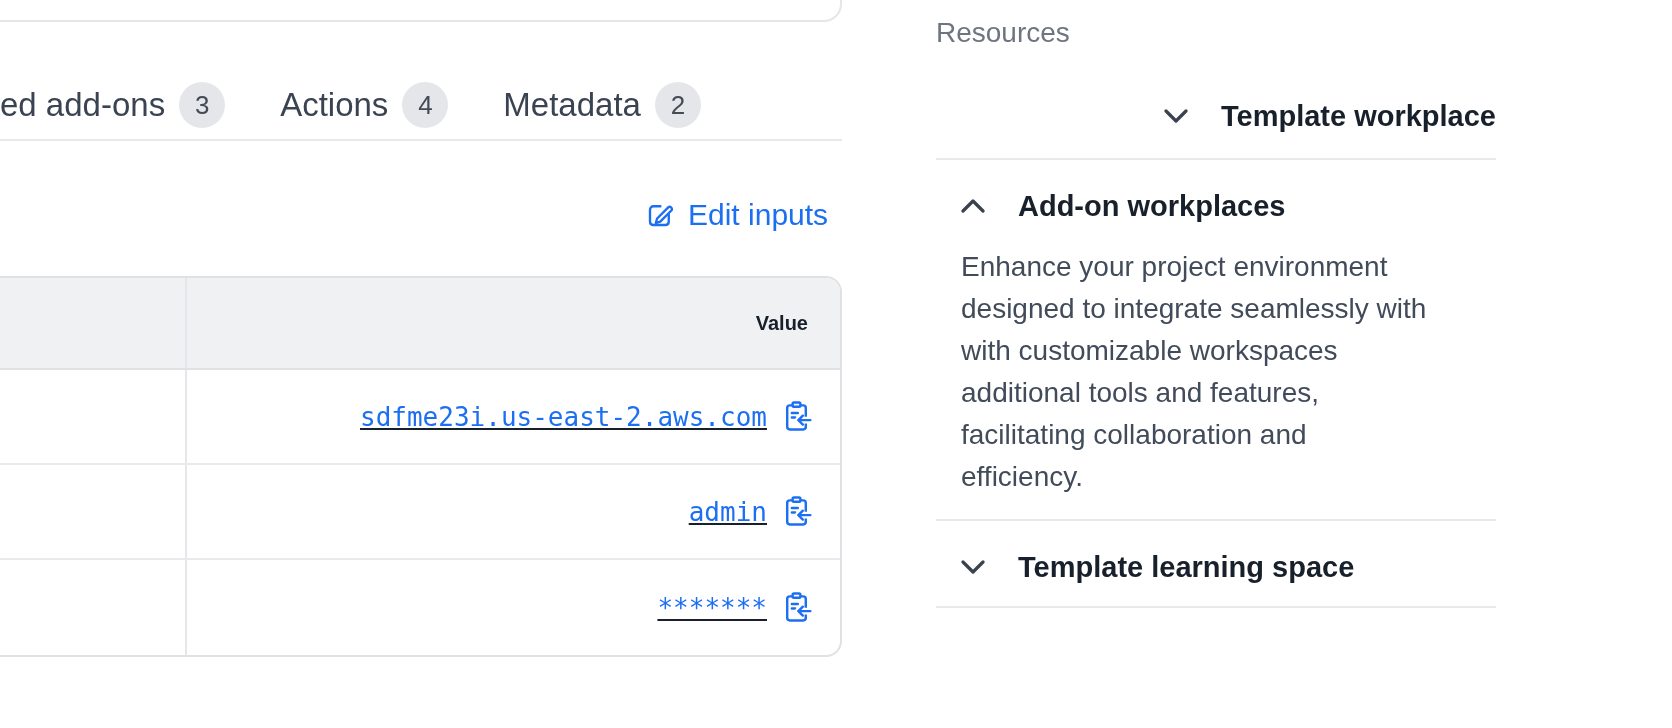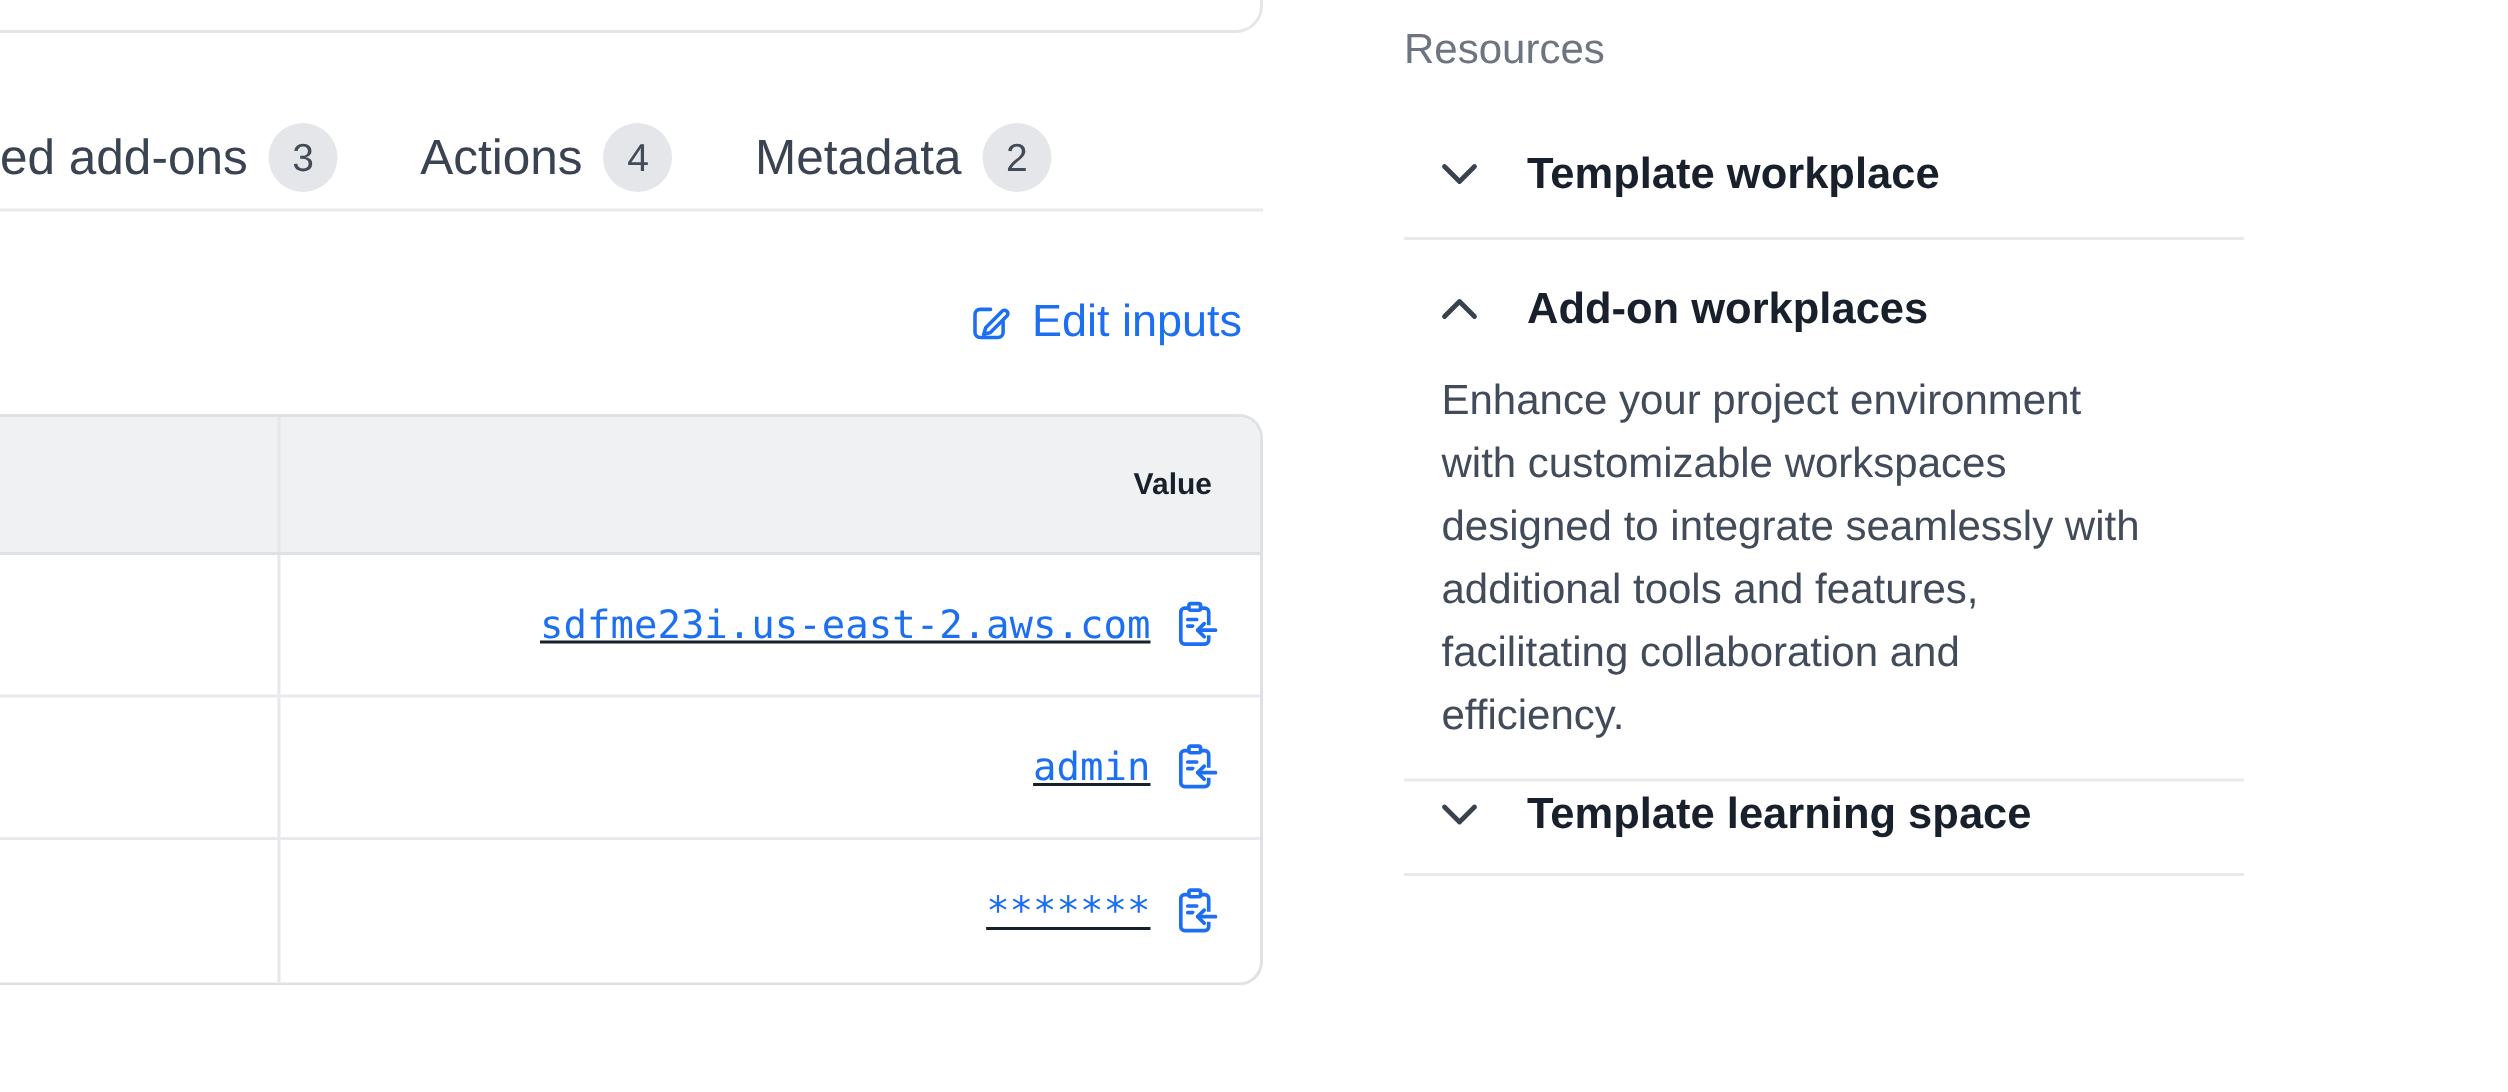--- a/index.html
+++ b/index.html
@@ -80,23 +80,23 @@
     position: absolute; left: 936px; top: 18px; width: 560px;
   }
   .res-label { font-size: 28px; line-height: 30px; color: #6e7580; }
   .acc-section { border-bottom: 2px solid #e7e9ec; }
   .acc-header {
     display: flex; align-items: center; gap: 33px;
     padding-left: 25px; cursor: pointer;
   }
   .acc-header .chev { width: 24px; height: 16px; flex: none; display: flex; align-items: center; color: #3a424e; }
   .acc-title { font-size: 29px; font-weight: bold; color: #18202b; line-height: 44px; }
-  .sec-1 .acc-header { padding-top: 46px; padding-bottom: 20px; }
+  .sec-1 .acc-header { padding-top: 46px; padding-bottom: 20px; justify-content: flex-end; }
   .sec-2 .acc-header { padding-top: 24px; }
-  .sec-3 .acc-header { padding-bottom: 17px; }
+  .sec-3 .acc-header { padding-top: 24px; padding-bottom: 17px; }
   .acc-desc {
     margin: 18px 0 0 25px; padding-bottom: 21px;
     font-size: 28px; line-height: 42px; color: #414b5a;
   }
 </style>
 </head>
 <body>
 
 <div class="top-card"></div>
 
@@ -202,22 +202,22 @@
     <div class="acc-header">
       <span class="chev">
         <svg width="24" height="16" viewBox="0 0 24 16" fill="none" stroke="currentColor" stroke-width="3.2" stroke-linecap="round" stroke-linejoin="round">
             <polyline points="2,13 12,3 22,13"></polyline>
           </svg>
       </span>
       <span class="acc-title">Add-on workplaces</span>
     </div>
     <div class="acc-desc">
       <div>Enhance your project environment</div>
+      <div>designed to integrate seamlessly with</div>
       <div>with customizable workspaces</div>
-      <div>designed to integrate seamlessly with</div>
       <div>additional tools and features,</div>
       <div>facilitating collaboration and</div>
       <div>efficiency.</div>
     </div>
   </div>
 
   <div class="acc-section sec-3">
     <div class="acc-header">
       <span class="chev">
         <svg width="24" height="16" viewBox="0 0 24 16" fill="none" stroke="currentColor" stroke-width="3.2" stroke-linecap="round" stroke-linejoin="round">

